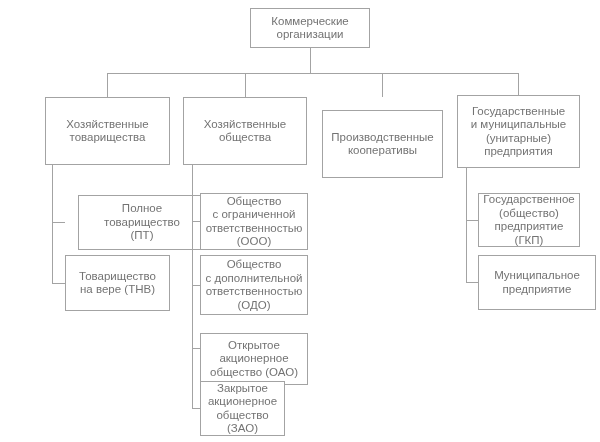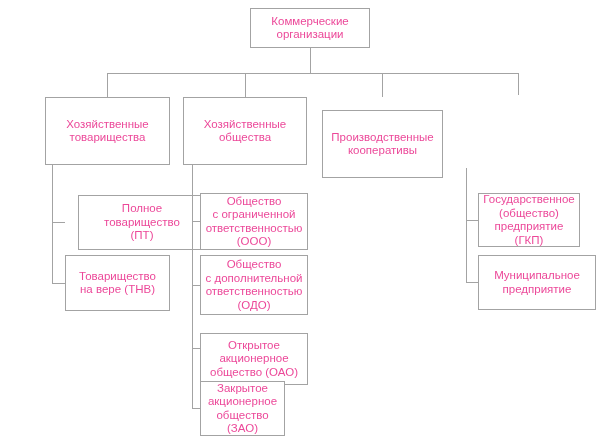--- a/index.html
+++ b/index.html
@@ -1,19 +1,19 @@
 <!DOCTYPE html>
 <html><head>
 <meta charset="utf-8">
 <style>
   html,body{margin:0;padding:0;background:#ffffff;}
   .canvas{
     position:relative;width:600px;height:442px;background:#ffffff;
     font-family:"Liberation Sans","DejaVu Sans",sans-serif;
-    color:#ec4899;overflow:hidden;
+    color:#737373;overflow:hidden;
   }
   .node{
     position:absolute;box-sizing:border-box;
     border:1px solid #a3a3a3;background:#ffffff;
     display:flex;align-items:center;justify-content:center;
     text-align:center;white-space:pre-line;
     font-size:11.5px;line-height:13.5px;
   }
   .vline{position:absolute;width:1px;background:#a3a3a3;}
   .hline{position:absolute;height:1px;background:#a3a3a3;}
@@ -32,20 +32,24 @@
   <div class="vline" style="left:245px;top:73px;height:24px"></div>
   <div class="vline" style="left:382px;top:73px;height:24px"></div>
   <div class="vline" style="left:518px;top:73px;height:22px"></div>
 
   <div class="node" style="left:45px;top:97px;width:125px;height:68px">Хозяйственные
 товарищества</div>
   <div class="node" style="left:183px;top:97px;width:124px;height:68px">Хозяйственные
 общества</div>
   <div class="node" style="left:322px;top:110px;width:121px;height:68px">Производственные
 кооперативы</div>
+  <div class="node" style="left:457px;top:95px;width:123px;height:73px">Государственные
+и муниципальные
+(унитарные)
+предприятия</div>
 
   <div class="vline" style="left:52px;top:165px;height:118px"></div>
   <div class="hline" style="left:52px;top:222px;width:13px"></div>
   <div class="hline" style="left:52px;top:283px;width:13px"></div>
 
   <div class="node" style="left:78px;top:195px;width:128px;height:55px">Полное
 товарищество
 (ПТ)</div>
   <div class="node" style="left:65px;top:255px;width:105px;height:56px">Товарищество
 на вере (ТНВ)</div>

